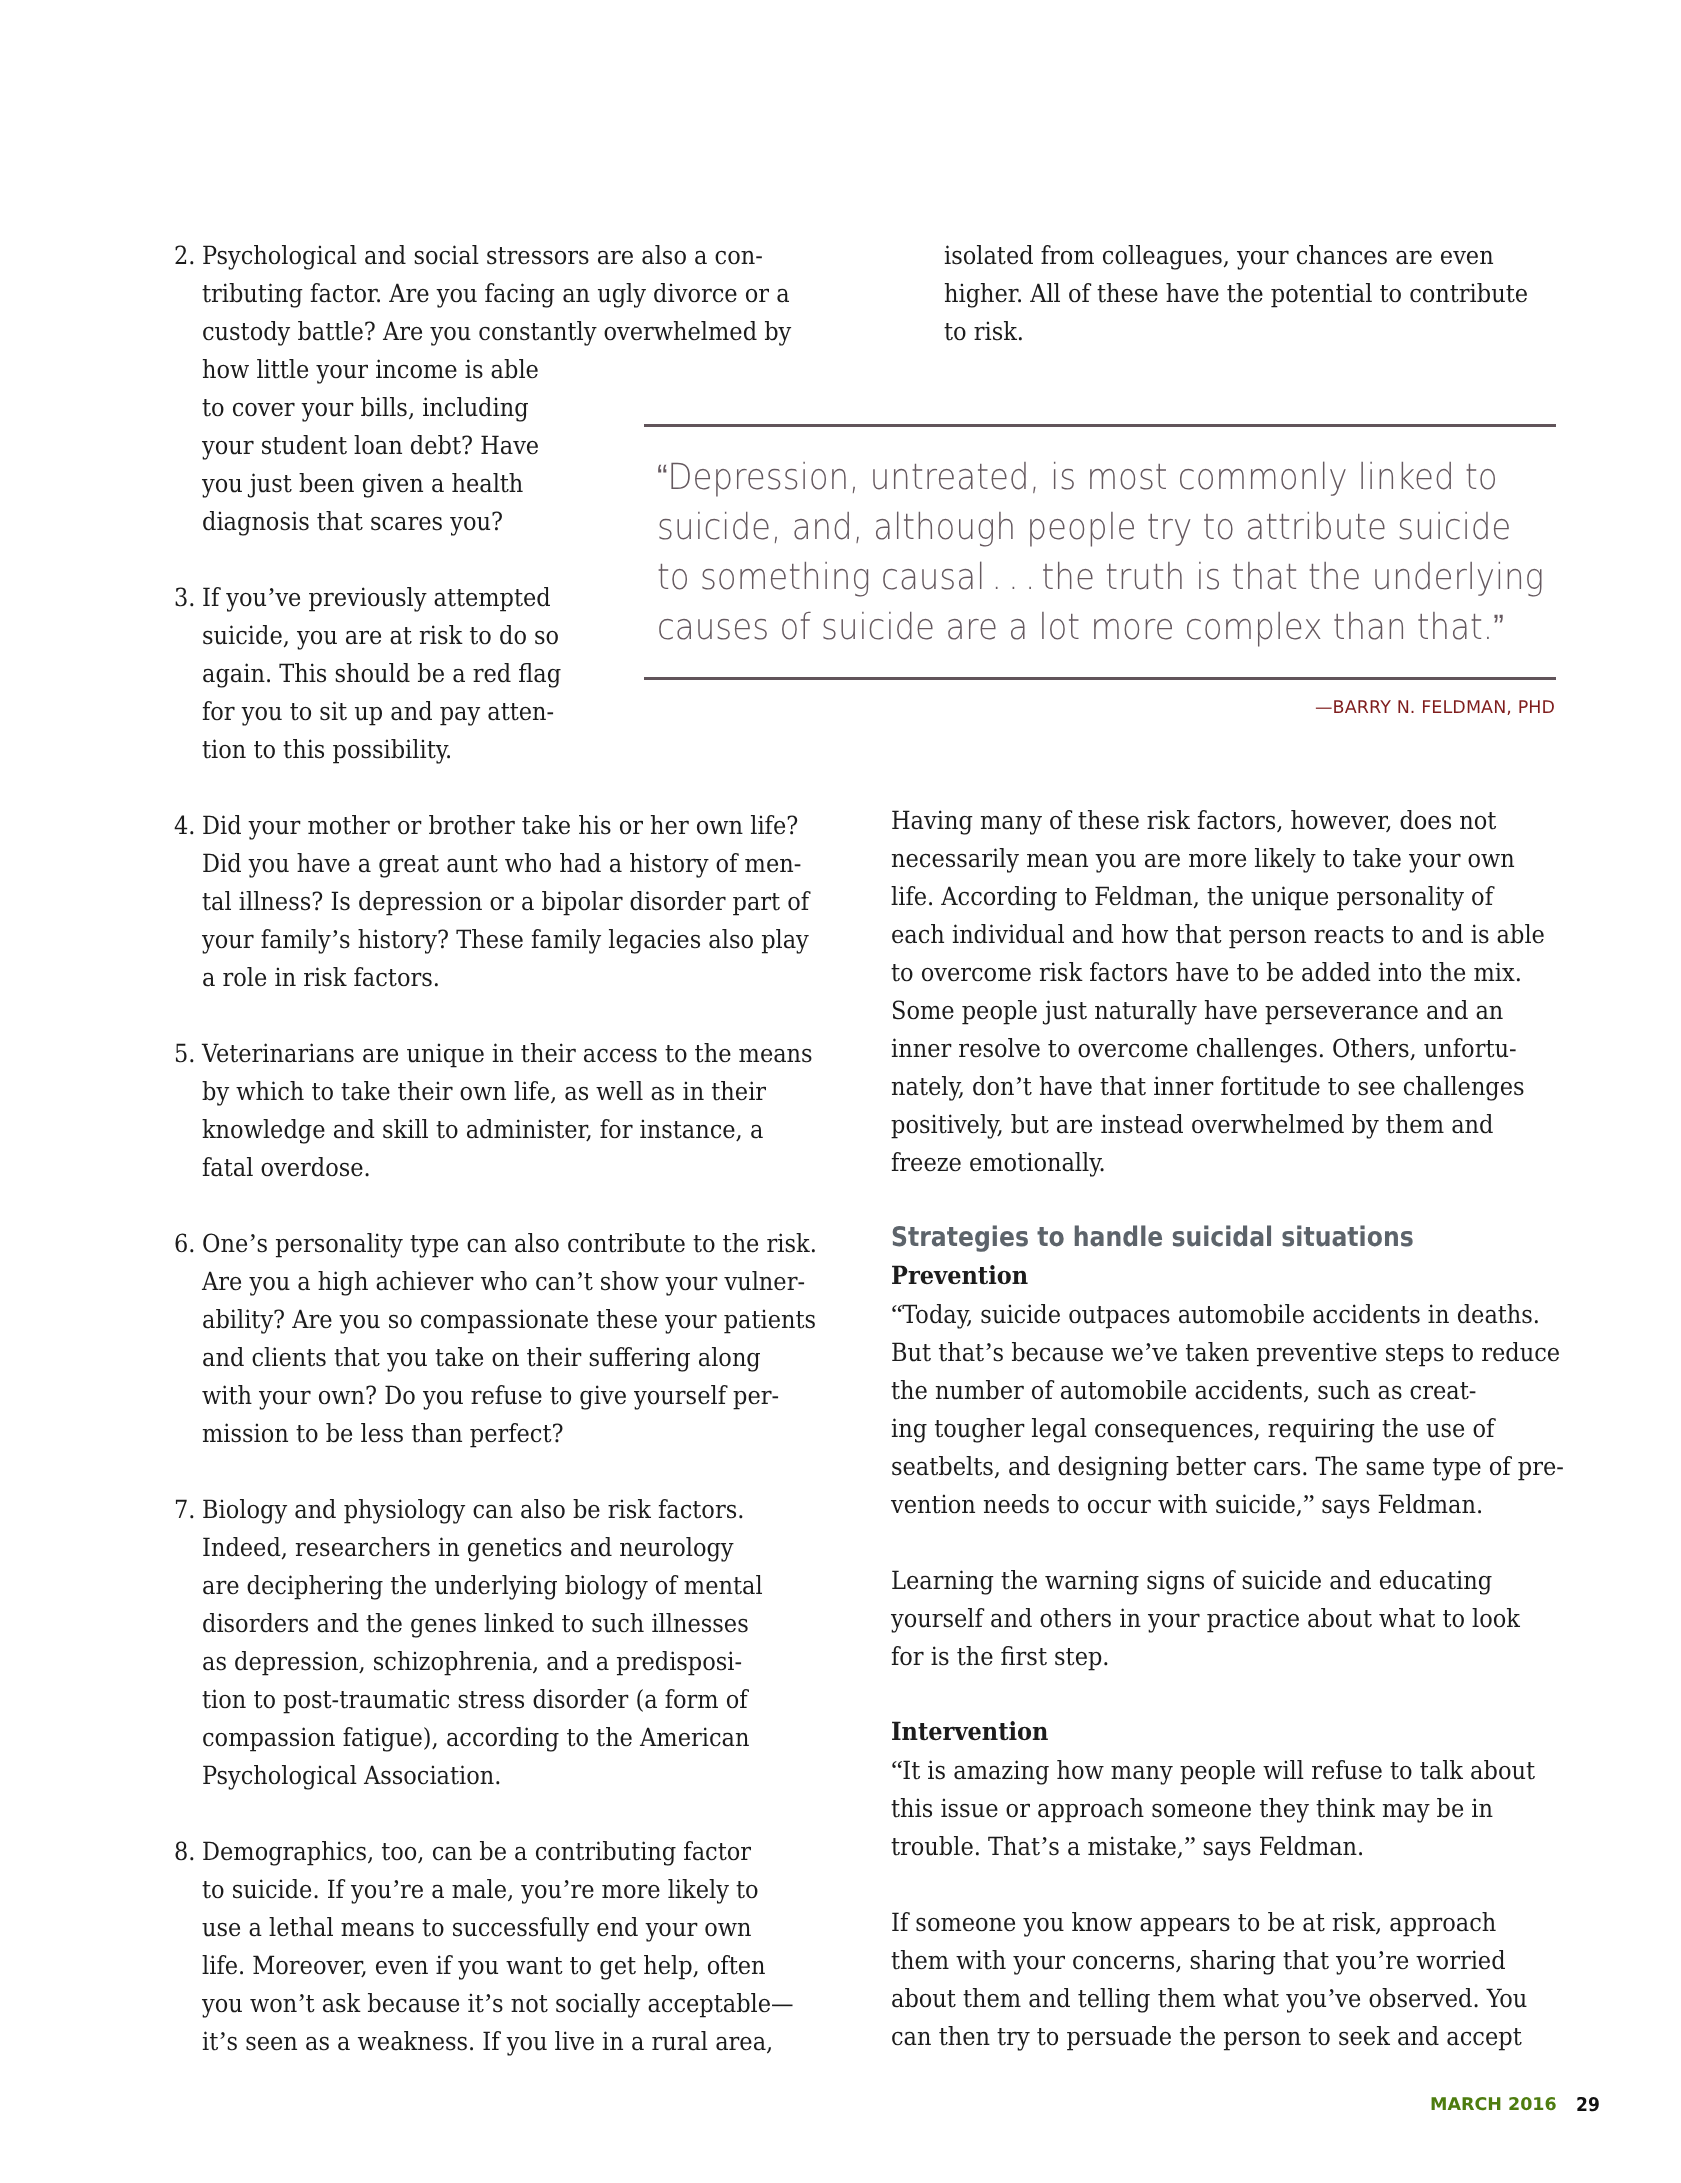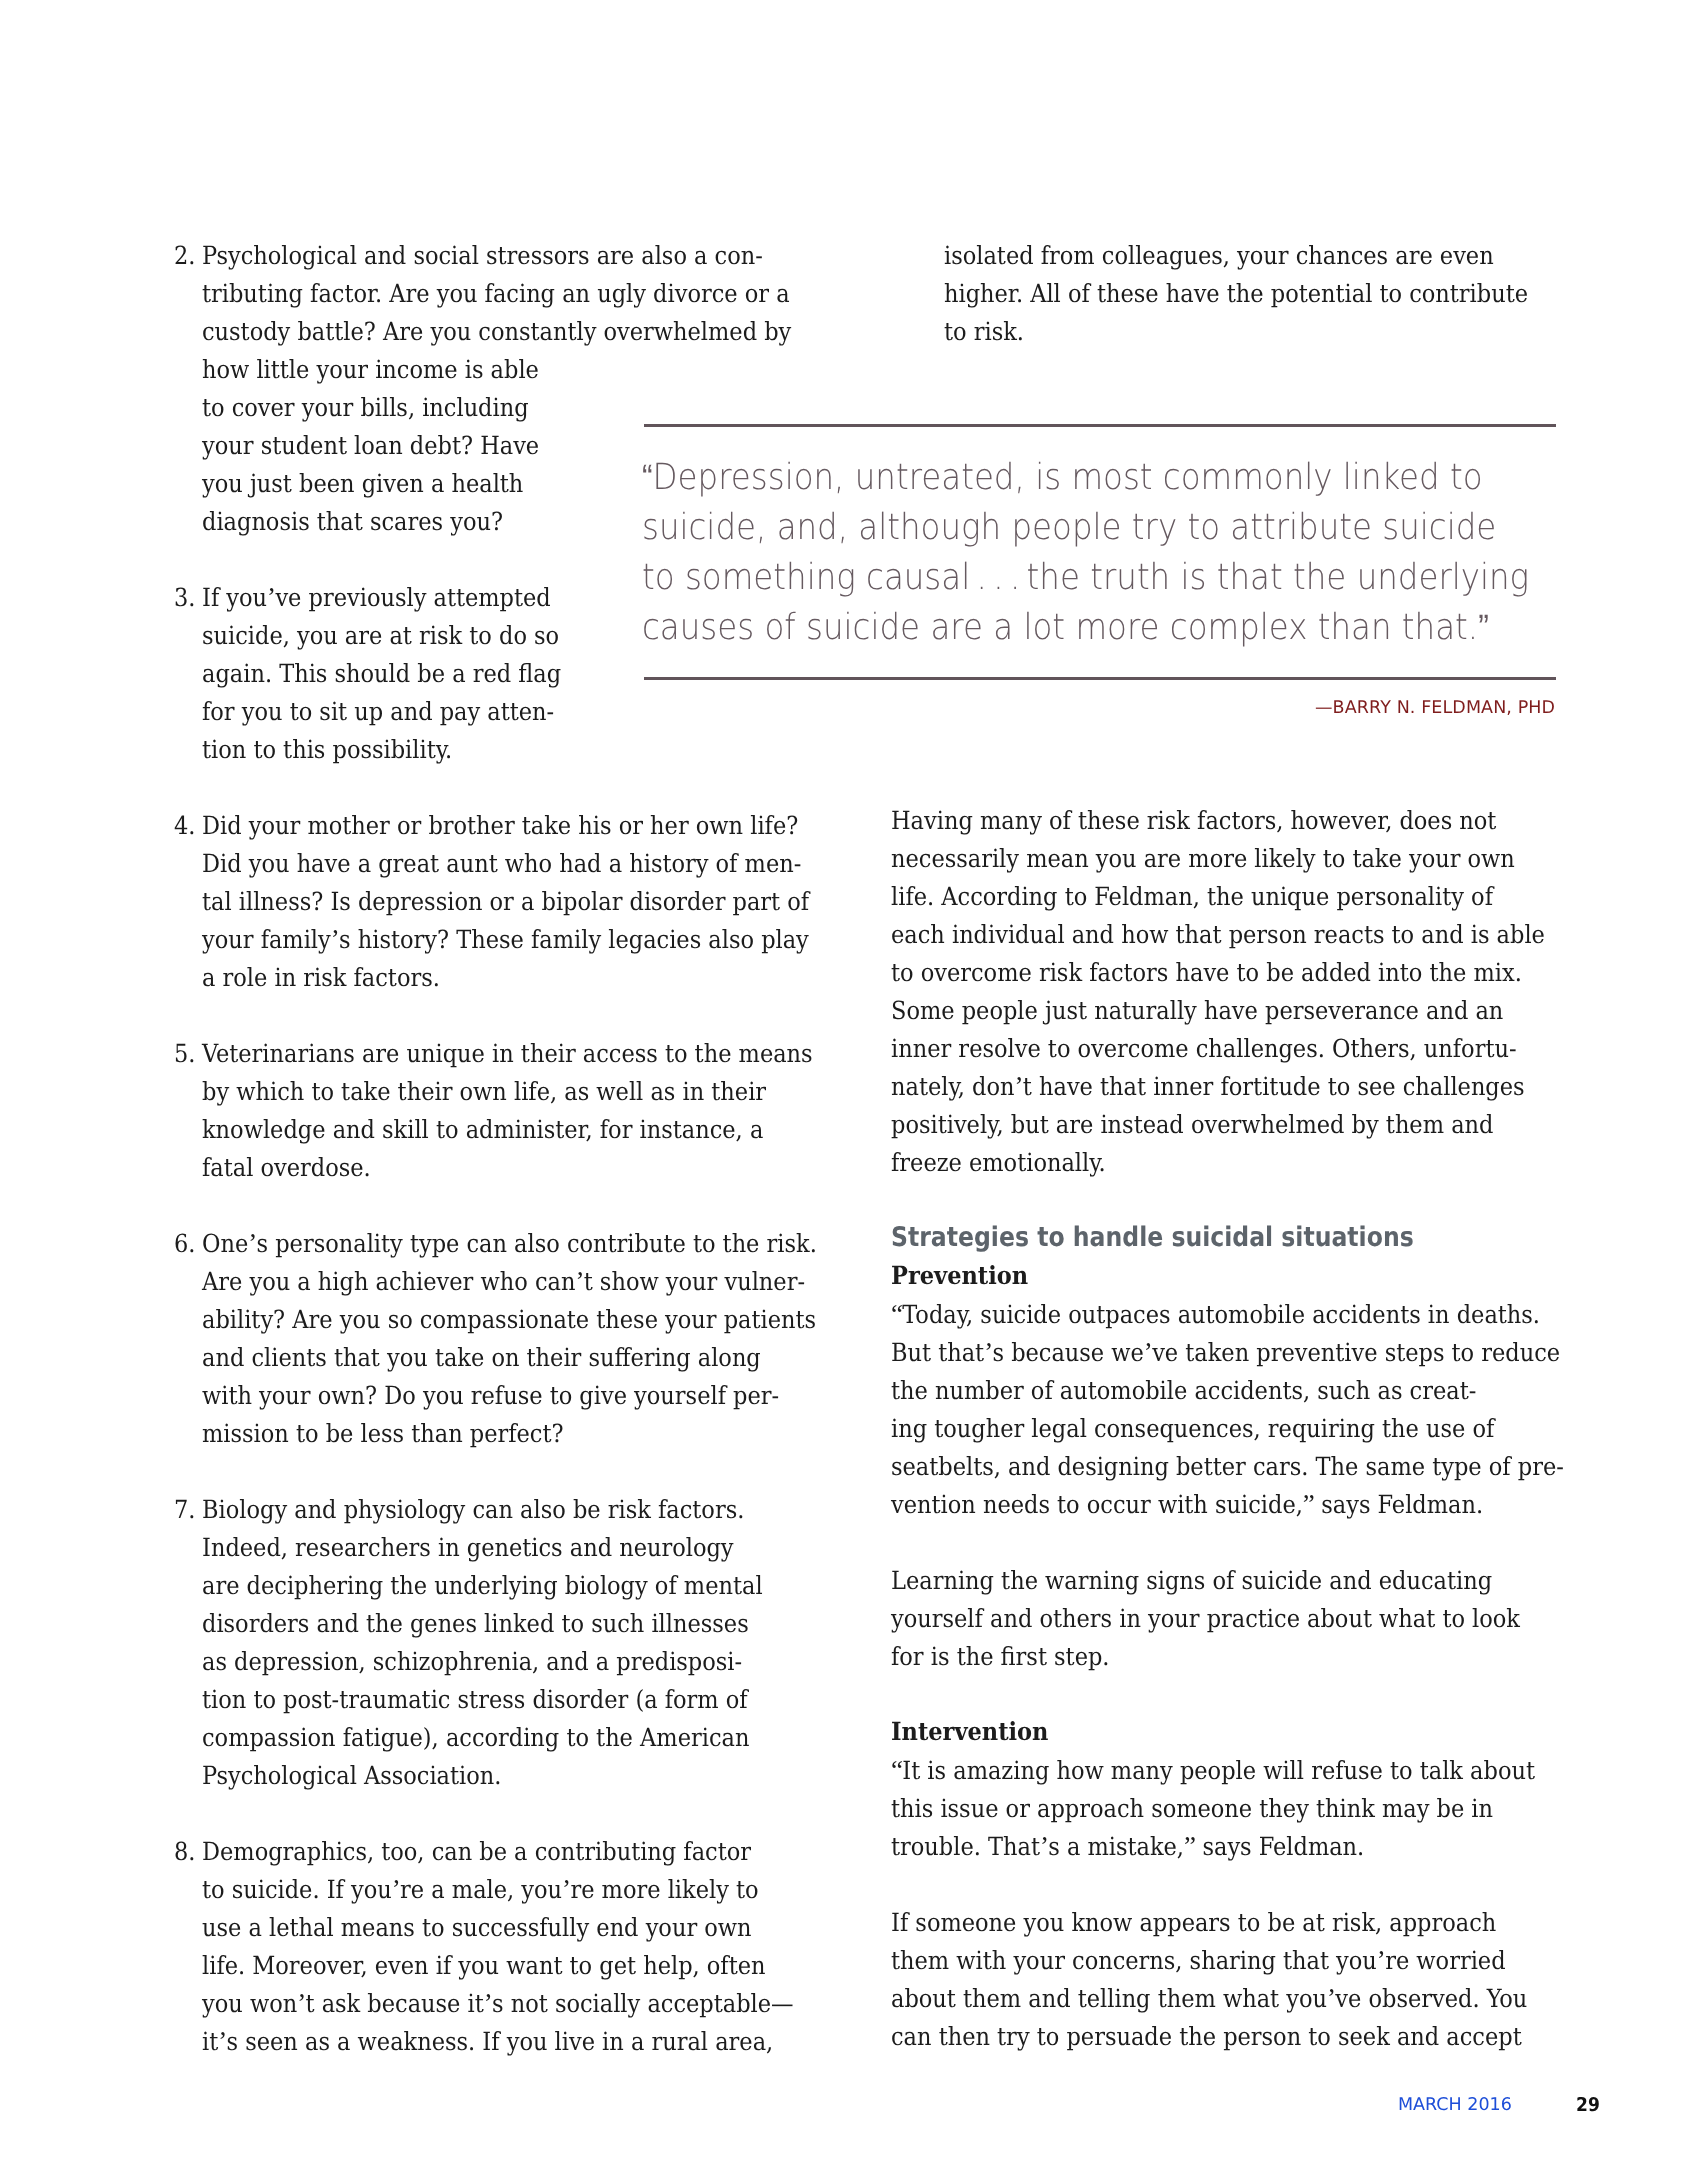--- a/index.html
+++ b/index.html
@@ -51,22 +51,22 @@
 
   
   .secthead{
     position:absolute;font-family:"DejaVu Sans",sans-serif;font-stretch:condensed;
     font-weight:bold;font-size:27px;line-height:38px;color:#5d646b;white-space:pre;
     transform:scaleX(0.97);transform-origin:left top;
   }
 
   
   .folio-issue{
-    position:absolute;font-family:"DejaVu Sans",sans-serif;font-weight:400;
-    font-size:17.5px;line-height:17.5px;color:#1d4ed8;white-space:pre;
+    position:absolute;font-family:"DejaVu Sans",sans-serif;font-weight:700;
+    font-size:17.5px;line-height:17.5px;color:#4d7c0f;white-space:pre;margin-left:32px;
   }
   .folio-page{
     position:absolute;font-family:"DejaVu Sans",sans-serif;font-stretch:condensed;
     font-weight:bold;font-size:19px;line-height:17.5px;color:#111111;white-space:pre;
   }
 </style>
 </head>
 <body>
 
 <div class="page">
@@ -158,21 +158,21 @@
     </div>
 
   <div class="colblock" id="right-intro" style="left:944px;top:237px;width:646px;">
       <div class="ln">isolated from colleagues, your chances are even</div>
       <div class="ln">higher. All of these have the potential to contribute</div>
       <div class="ln">to risk.</div>
     </div>
 
   <div>
     <div class="rule" style="left:644px;top:424px;width:912px;"></div>
-    <div class="colblock" id="quote-lines" style="left:642px;top:453px;width:955px;">
+    <div class="colblock" id="quote-lines" style="left:657px;top:453px;width:955px;">
         <div class="qline"><span class="qm">“</span>Depression, untreated, is most commonly linked to</div>
         <div class="qline">suicide, and, although people try to attribute suicide</div>
         <div class="qline">to something causal<span class="ellip"> . . . </span>the truth is that the underlying</div>
         <div class="qline">causes of suicide are a lot more complex than that.<span class="qm">”</span></div>
       </div>
     <div class="rule" style="left:644px;top:677px;width:912px;"></div>
     <div class="attrib" id="attrib" style="left:1315px;top:700px;">—BARRY N. FELDMAN, PHD</div>
   </div>
 
   <div class="colblock" id="right-col" style="left:891px;top:802px;width:713px;">

